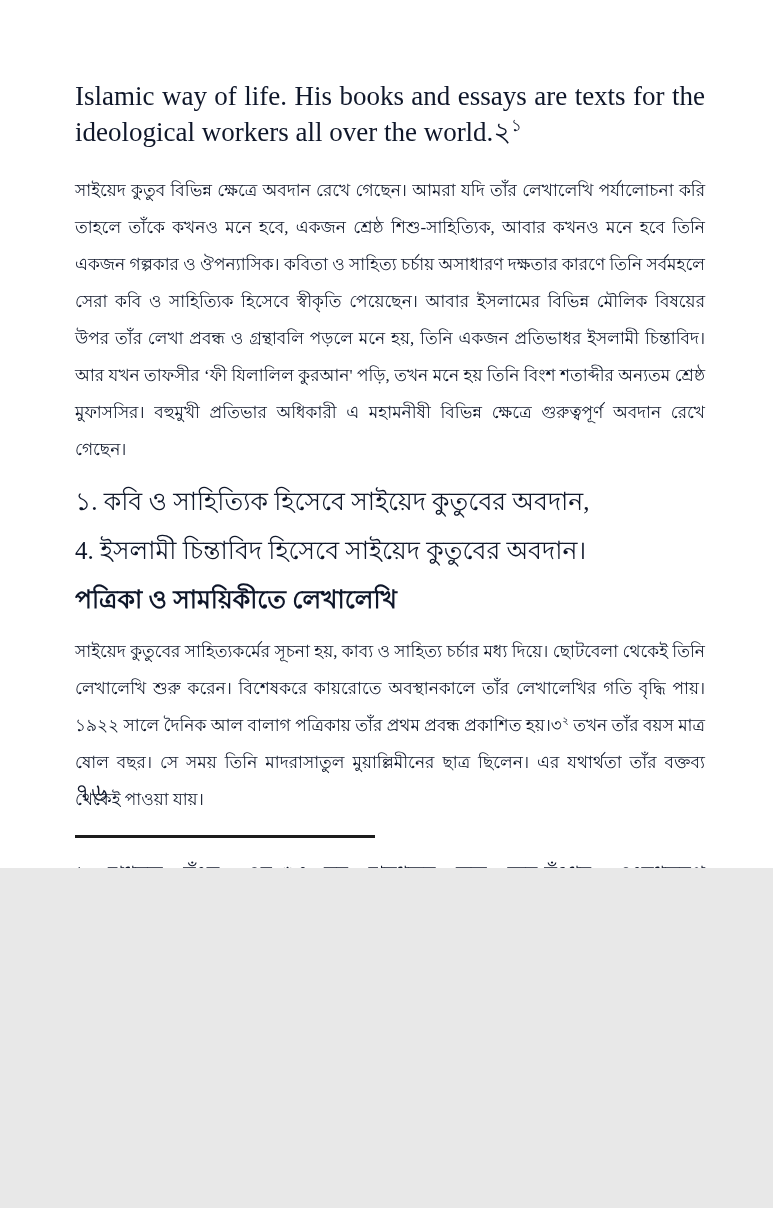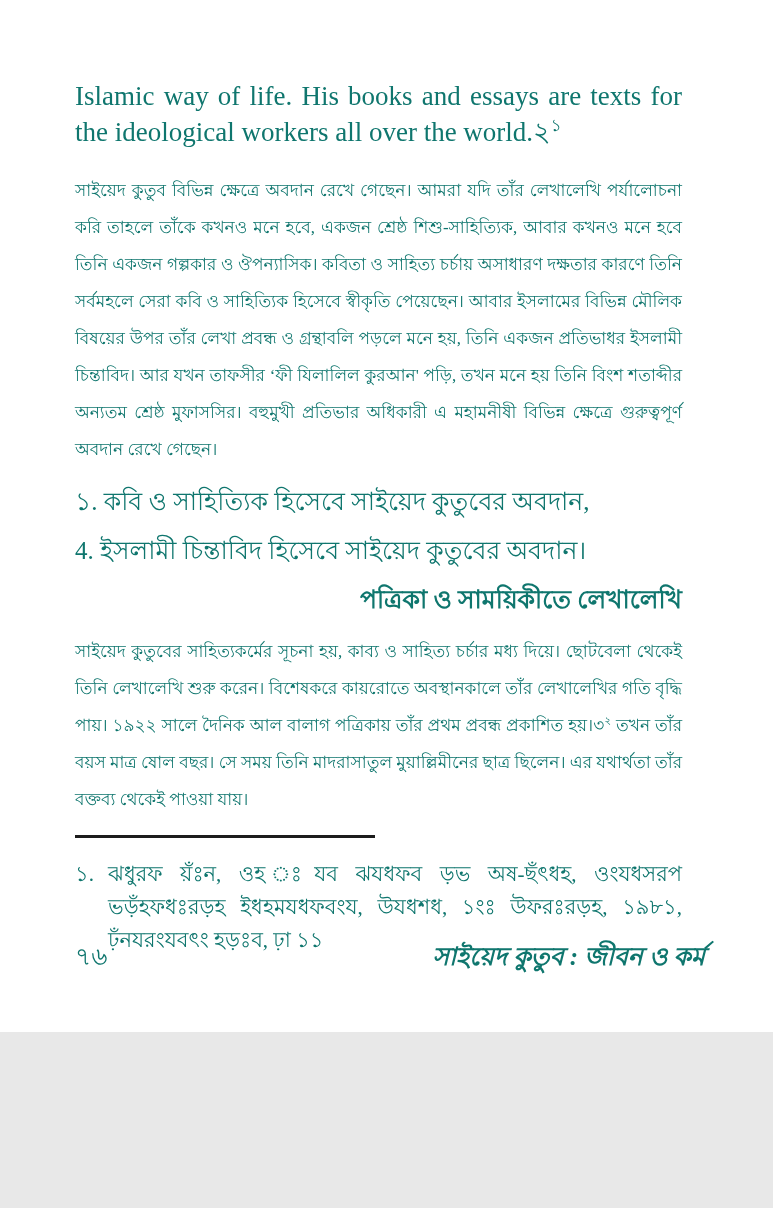--- a/index.html
+++ b/index.html
@@ -1,23 +1,23 @@
 <!DOCTYPE html>
 <html lang="bn"><head>
 <meta charset="utf-8">
 <style>
   html,body{margin:0;padding:0;background:#e8e8e8;}
   .page{
     position:relative;
-    width:773px;height:1032px;
+    width:773px;height:868px;
     margin:0 auto;
     background:#ffffff;
-    color:#0f766e;
+    color:#0f172a;
     box-sizing:border-box;
-    padding:78px 91px 0 75px;
+    padding:78px 68px 0 75px;
     font-family:"Liberation Serif","DejaVu Serif",serif;
     overflow:hidden;
   }
   .english-para{
     font-size:27px;
     line-height:36px;
     text-align:justify;
     text-align-last:left;
     margin:0 0 22px 0;
   }
@@ -40,21 +40,20 @@
     font-size:26px;
     font-weight:bold;
     line-height:34px;
     margin:4px 0 13px 0;
   }
   .sub-heading{
     font-size:25px;
     font-weight:bold;
     line-height:34px;
     margin:0 0 16px 0;
-    text-align:right;
   }
   sup.fnmark{
     font-size:0.62em;
     line-height:0;
     vertical-align:super;
   }
   .footnote-divider{
     width:300px;height:3px;
     background:#1c1c1c;
     margin:10px 0 20px 0;
@@ -111,16 +110,15 @@
 
   <div class="footnote-divider"></div>
 
   <div class="footnote bn">
     <span class="fn-num">১.</span>
     <span class="fn-text">ঝধুরফ য়ঁঃন, ওহ ঃযব ঝযধফব ড়ভ অষ-ছঁৎধহ, ওংযধসরপ ভড়ঁহফধঃরড়হ ইধহমযধফবংয, উযধশধ, ১ংঃ উফরঃরড়হ, ১৯৮১, ঢ়ঁনযরংযবৎং হড়ঃব, ঢ়া ১১</span>
   </div>
 
   <div class="footer">
     <span class="page-number bn">৭৬</span>
-    <span class="running-title bn">সাইয়েদ কুতুব : জীবন ও কর্ম</span>
   </div>
 
 </div>
 
 </body></html>

